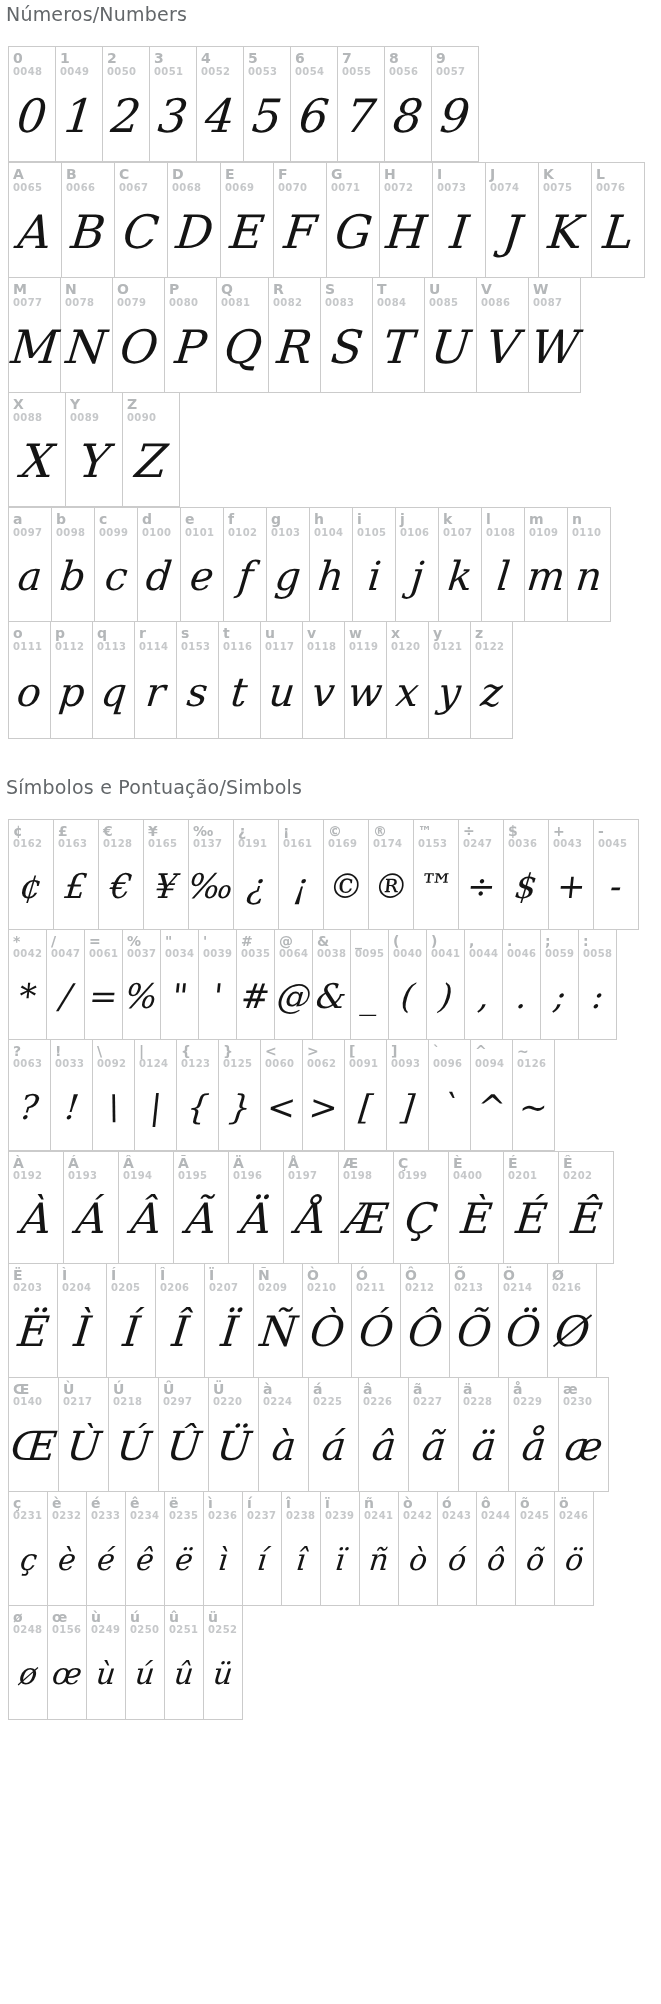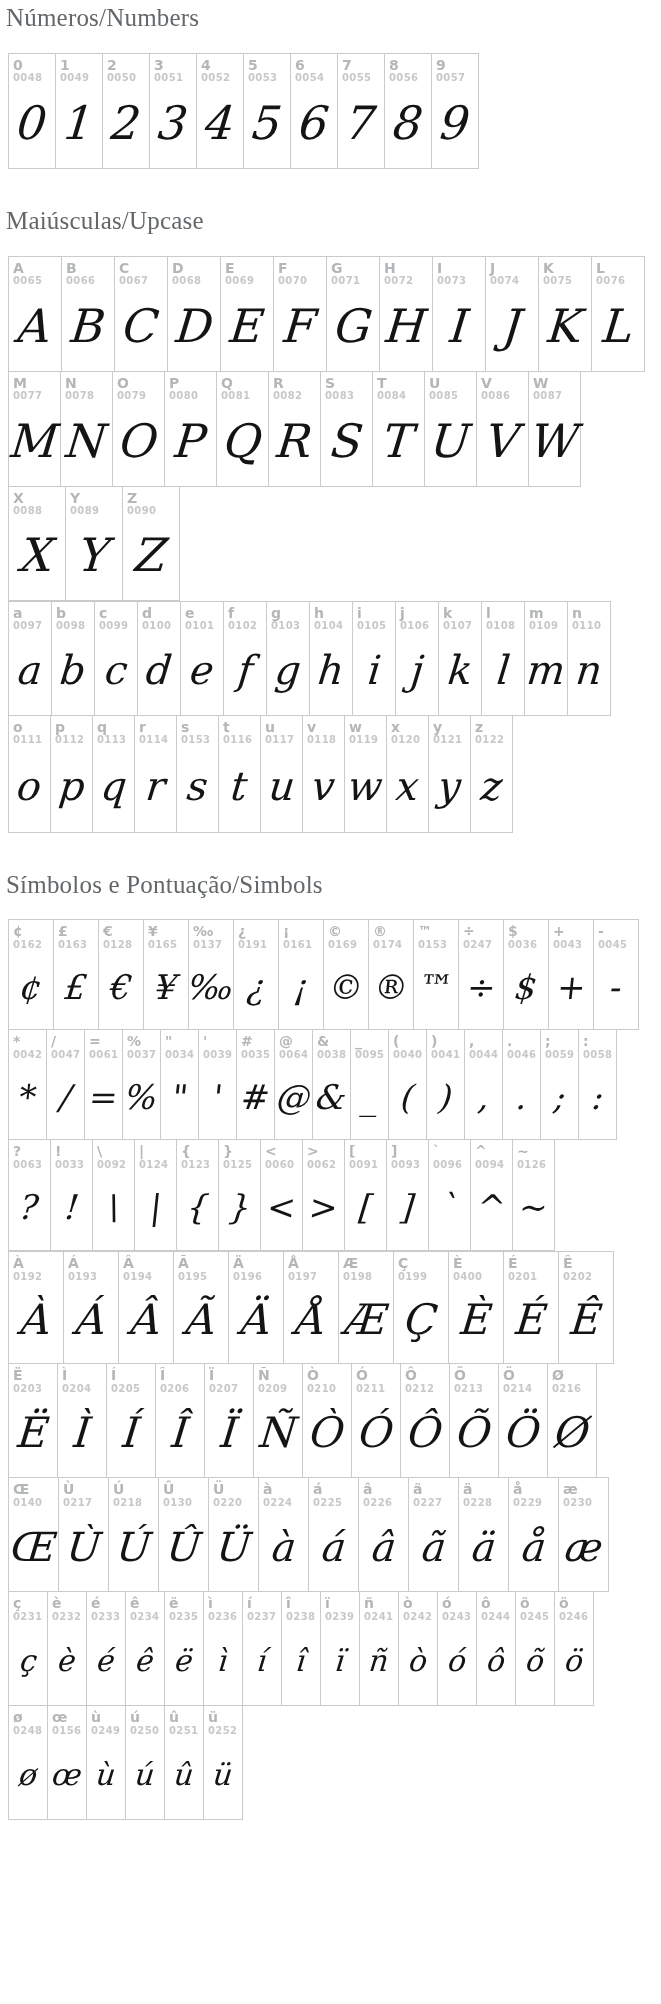--- a/index.html
+++ b/index.html
@@ -8,22 +8,22 @@
     --c-code:#c6c8ca;
     --c-title:#63676a;
     --c-glyph:#141414;
     --c-bg:#ffffff;
   }
   *{box-sizing:border-box;}
   html,body{margin:0;padding:0;background:var(--c-bg);}
   body{font-family:"DejaVu Sans", sans-serif;}
   .page{width:661px;min-height:2004px;background:var(--c-bg);padding:2px 0 10px 0;}
   .section-title{
-    font-size:25px;font-weight:400;color:var(--c-title);
-    margin:38px 1px 20px 6px;letter-spacing:.2px;line-height:1.15;font-family:Liberation Serif, serif;
+    font-size:19px;font-weight:400;color:var(--c-title);
+    margin:38px 1px 20px 6px;letter-spacing:.2px;line-height:1.15;
   }
   .section:first-child .section-title{margin-top:2px;}
   .grid{margin-left:8px;}
   .row{display:flex;}
   .row + .row{margin-top:-1px;}
   .cell{
     flex:none;background:#fff;border:1px solid var(--c-border);
     margin-left:-1px;display:flex;flex-direction:column;
   }
   .cell:first-child{margin-left:0;}
@@ -131,21 +131,20 @@
               <span class="cell-code">0057</span>
             </div>
             <div class="glyph-area">
               <span class="glyph" style="font-size: 46px;">9</span>
             </div>
           </div>
         </div>
       </div>
     </section>
     <section class="section">
-      <h2 class="section-title">Maiúsculas/Upcase</h2>
       <div class="grid">
         <div class="row">
           <div class="cell" style="width: 54px; height: 116px;">
             <div class="cell-label">
               <span class="cell-char">A</span>
               <span class="cell-code">0065</span>
             </div>
             <div class="glyph-area">
               <span class="glyph" style="font-size: 46px;">A</span>
             </div>
@@ -1259,21 +1258,21 @@
               <span class="cell-char">Ú</span>
               <span class="cell-code">0218</span>
             </div>
             <div class="glyph-area">
               <span class="glyph" style="font-size: 40px;">Ú</span>
             </div>
           </div>
           <div class="cell" style="width: 51px; height: 115px;">
             <div class="cell-label">
               <span class="cell-char">Û</span>
-              <span class="cell-code">0130</span>
+              <span class="cell-code">0297</span>
             </div>
             <div class="glyph-area">
               <span class="glyph" style="font-size: 40px;">Û</span>
             </div>
           </div>
           <div class="cell" style="width: 51px; height: 115px;">
             <div class="cell-label">
               <span class="cell-char">Ü</span>
               <span class="cell-code">0220</span>
             </div>

